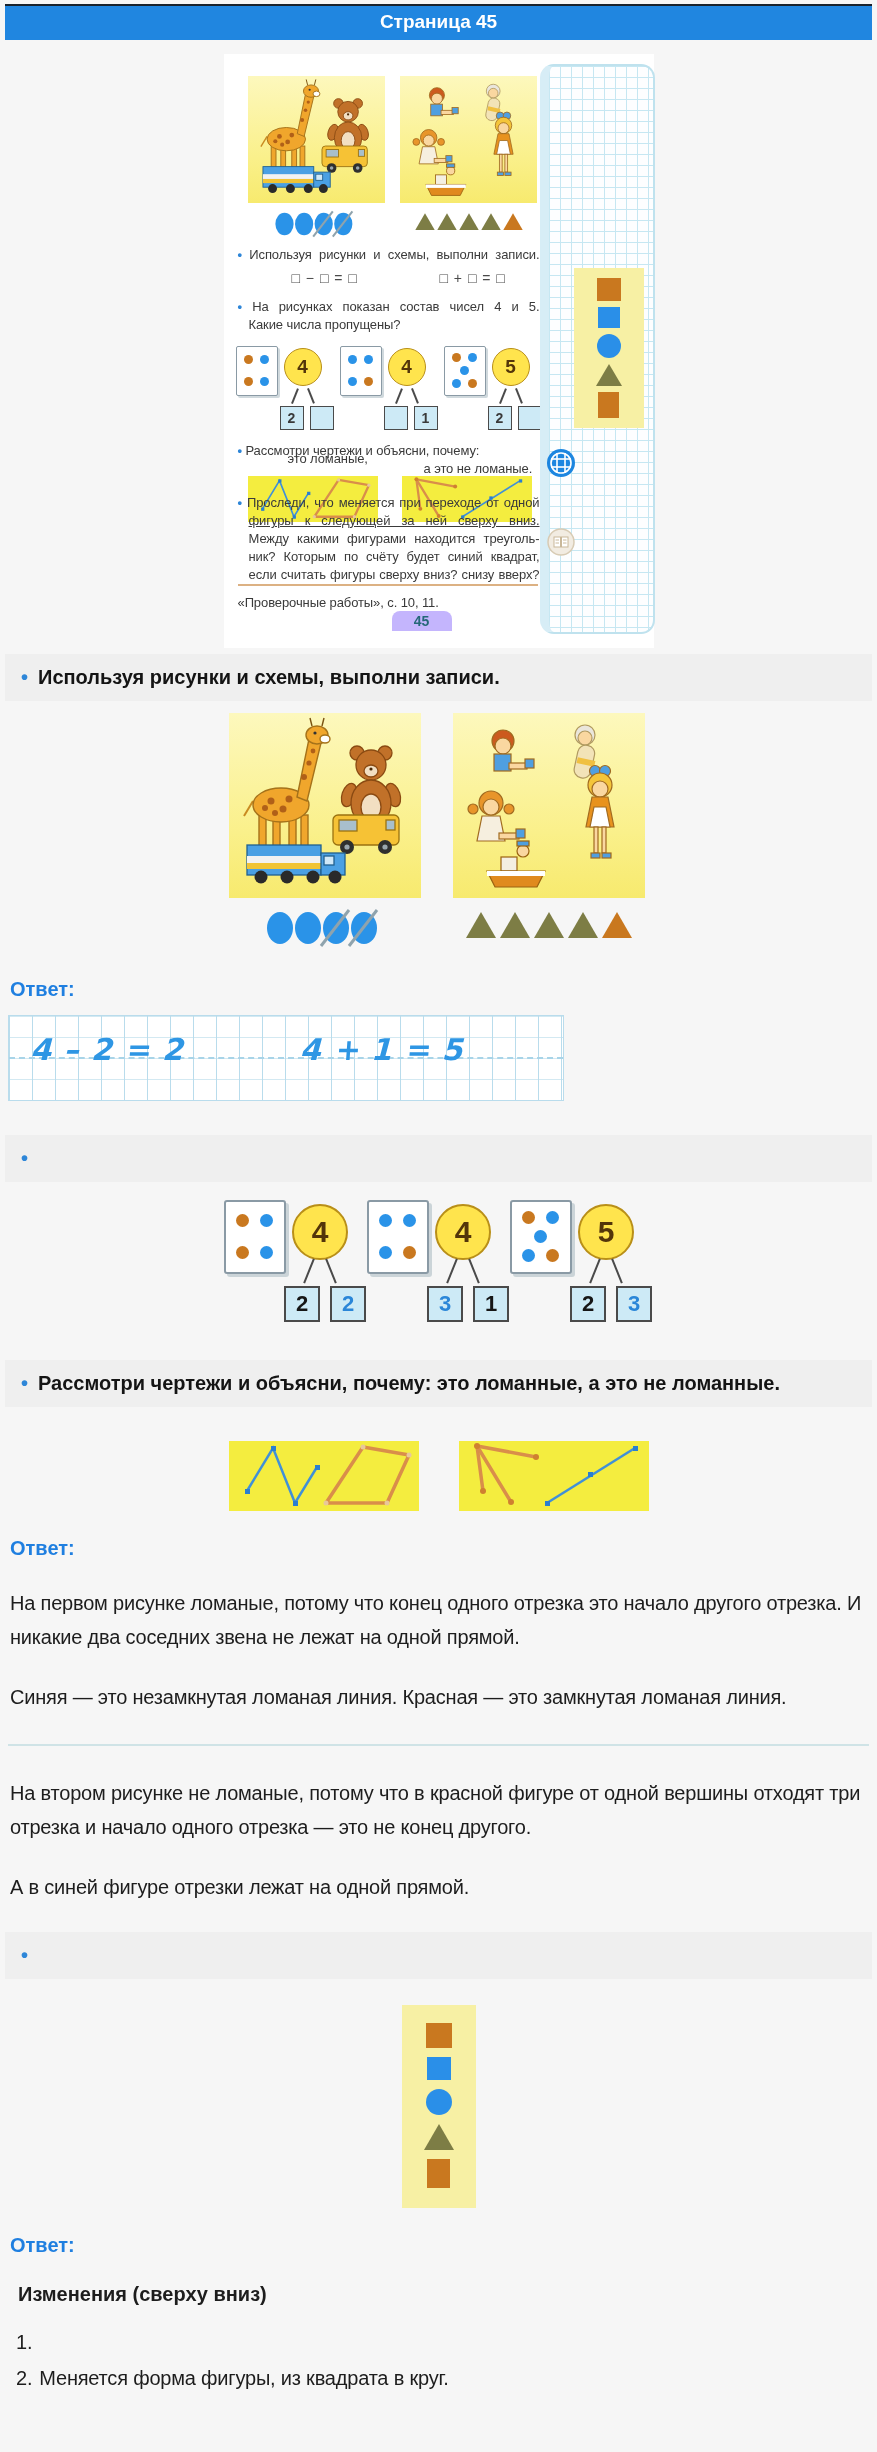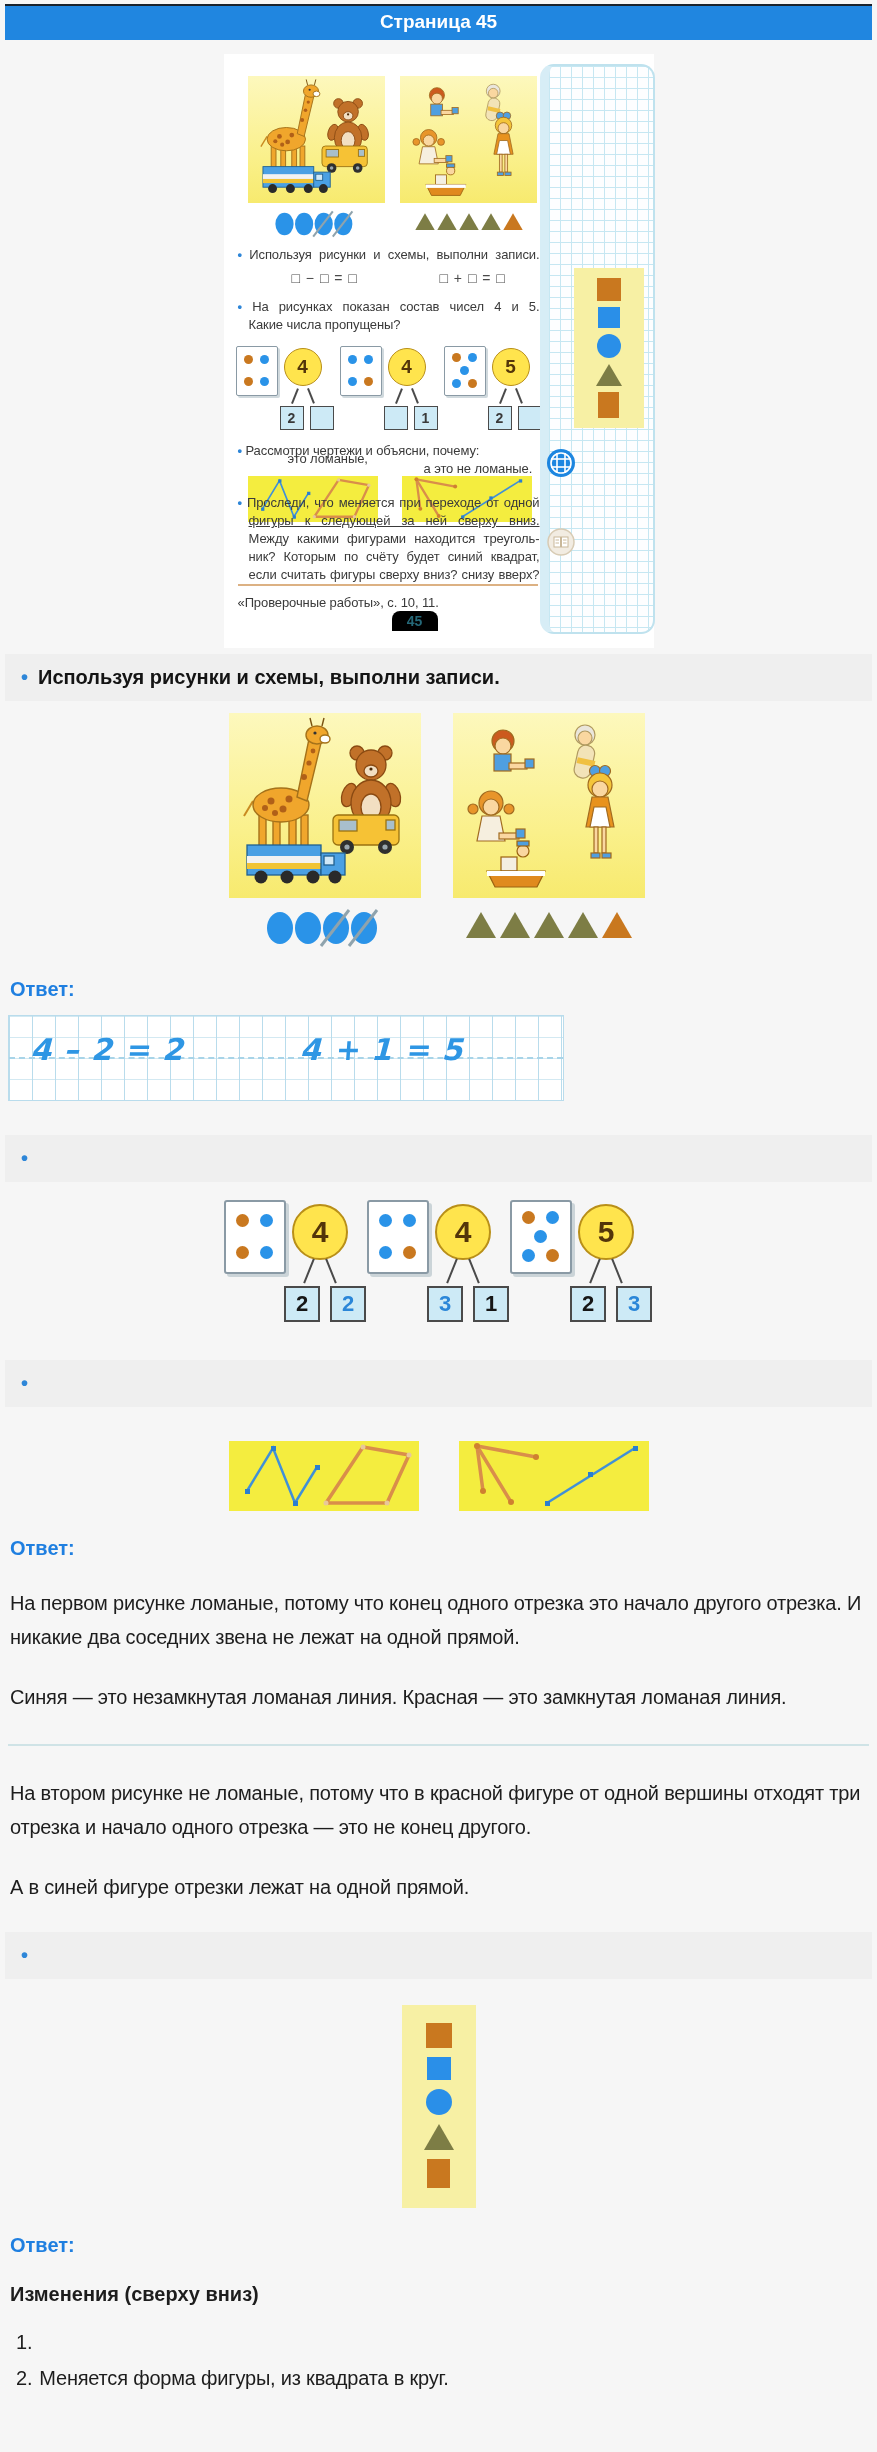--- a/index.html
+++ b/index.html
@@ -26,42 +26,42 @@
   .mcircle{position:absolute;left:48px;top:6px;width:36px;height:36px;border-radius:50%;background:#ffe44d;border:1.5px solid #b98f18;display:flex;align-items:center;justify-content:center;font-size:19px;font-weight:700;color:#53350a;}
   .mconn{position:absolute;width:1.5px;height:16px;background:#4a4a4a;top:46px;}
   .mconn.l{left:58px;transform:rotate(22deg);}
   .mconn.r{left:74px;transform:rotate(-22deg);}
   .mbox{position:absolute;top:64px;width:22px;height:22px;background:#cdeaf6;border:1.5px solid #4a4a4a;display:flex;align-items:center;justify-content:center;font-size:14px;font-weight:700;}
   .mbox.lft{left:44px}.mbox.rgt{left:74px}
   .dot-b{background:#2a93e8}.dot-o{background:#c9781f}
 
   .scan .linebox{position:absolute;top:422px;width:130px;height:46px;background:#f4ed3f;}
   .scan .rule{position:absolute;left:14px;top:530px;width:300px;height:2px;background:#dcb183;}
-  .scan .badge{position:absolute;left:168px;top:557px;width:46px;height:20px;background:#000000;border-radius:8px 8px 0 0;
+  .scan .badge{position:absolute;left:168px;top:557px;width:60px;height:20px;background:#c4b5fd;border-radius:8px 8px 0 0;
     color:#256878;font-weight:700;font-size:14px;display:flex;align-items:center;justify-content:center;}
 
   .panel{position:absolute;left:316px;top:10px;width:104px;height:566px;border:2px solid #bfe2ee;border-left:9px solid #d7edf6;border-radius:14px;
     background-color:#fdfeff;
     background-image:repeating-linear-gradient(90deg,#c6e7f2 0 1px,transparent 1px 11px),
                      repeating-linear-gradient(180deg,#c6e7f2 0 1px,transparent 1px 11px);}
   .figstrip-s{position:absolute;left:350px;top:214px;width:70px;height:160px;background:#f7f0a4;display:flex;flex-direction:column;align-items:center;justify-content:center;gap:6px;}
   .icon-round{position:absolute;border-radius:50%;}
 
   
   .sq-o{background:#c9781f;}
   .sq-b{background:#2a8fe8;}
   .ci-b{border-radius:50%;background:#2a8fe8;}
 
   
   .task-bar{margin:0 5px;background:#efefef;padding:8px 16px 9px;font-size:20px;font-weight:700;color:#141414;
     display:flex;gap:10px;align-items:flex-start;line-height:30px;}
   .answer-label{margin:26px 10px 0;color:#1f7fe0;font-weight:700;font-size:20px;}
   .para{margin:26px 10px 0;font-size:20px;line-height:34px;letter-spacing:-0.2px;}
   .divider{height:2px;background:#cfe3e6;margin:30px 8px;}
-  .subhead{margin:26px 10px 0;font-weight:700;font-size:20px;}
+  .subhead{margin:26px 18px 0;font-weight:700;font-size:20px;}
   .numlist{margin:18px 10px 0 16px;}
   .numlist .li{display:flex;gap:7px;font-size:20px;line-height:36px;letter-spacing:-0.2px;}
 
   .pics{display:flex;justify-content:flex-start;gap:32px;margin:12px 0 0 229px;}
   .pic-col{display:flex;flex-direction:column;align-items:center;gap:10px;}
   .pic-col .picbox{width:192px;height:185px;}
 
   .grid-strip{position:relative;margin:14px 0 0 8px;width:554px;height:84px;background:#fff;border:1px solid #b9dcec;
     background-image:repeating-linear-gradient(90deg,#b9dcec 0 1px,transparent 1px 23px),
                      repeating-linear-gradient(180deg,#d3e9f2 0 1px,transparent 1px 21px);}
@@ -572,20 +572,21 @@
     <div class="ncircle">5</div>
     <span class="conn l"></span>
     <span class="conn r"></span>
     <div class="abox lft giv">2</div>
     <div class="abox rgt ans">3</div>
   </div>
 </div>
 
 <div class="task-bar" style="margin-top:24px;">
   <span class="bullet">•</span>
+  <span>Рассмотри чертежи и объясни, почему: это ломанные, а это не ломанные.</span>
 </div>
 
 <div class="lineboxes">
   <div class="linebox">
     <svg width="190" height="70" viewBox="0 0 190 70">
       <polyline points="18,50 44,7 66,62 88,26" fill="none" stroke="#4090d8" stroke-width="2.5"></polyline>
       <g fill="#2a7fd0">
           <rect x="16" y="48" width="5" height="5"></rect>
           <rect x="42" y="5" width="5" height="5"></rect>
           <rect x="64" y="60" width="5" height="5"></rect>

